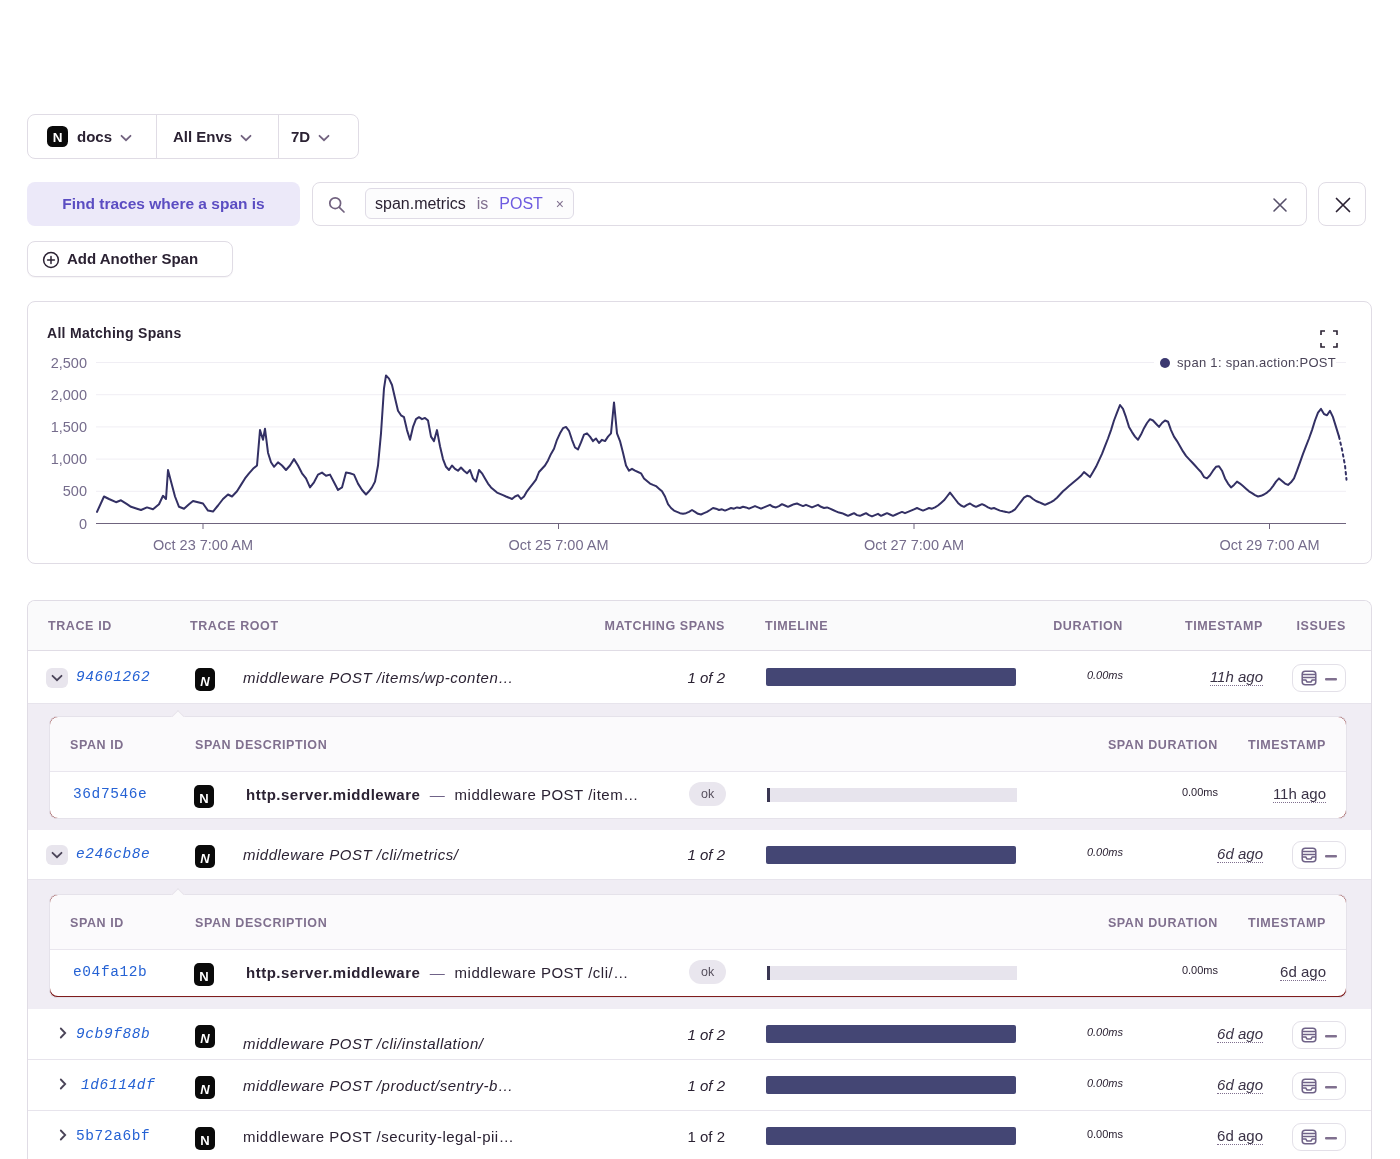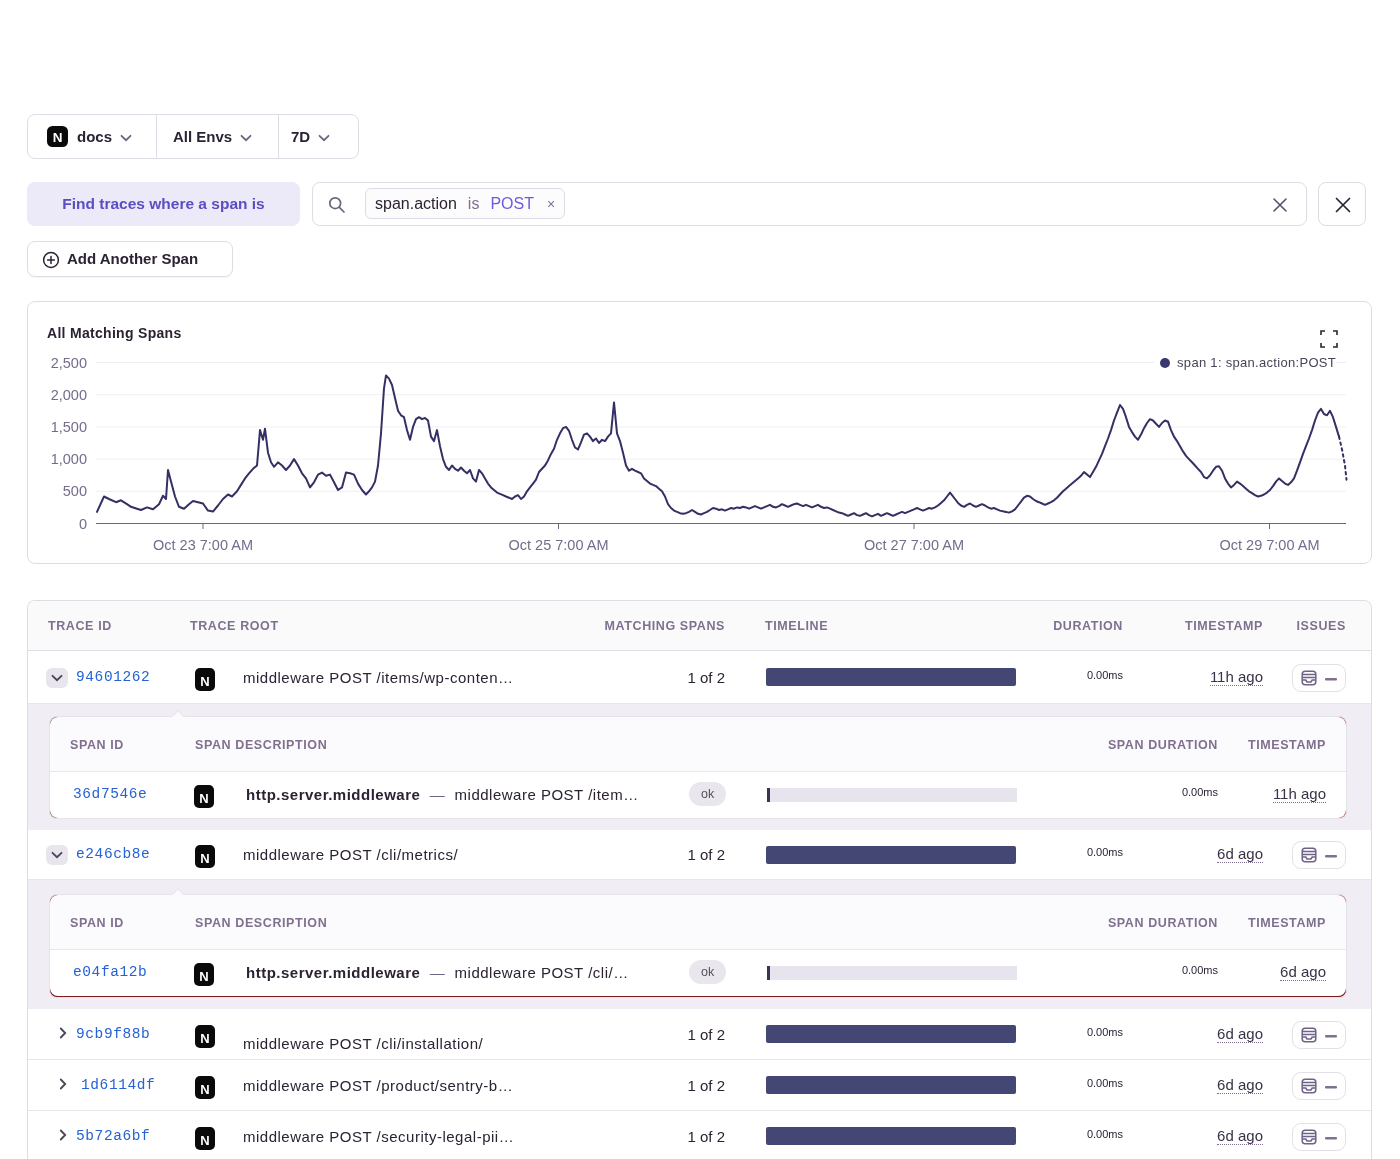--- a/index.html
+++ b/index.html
@@ -31,21 +31,21 @@
 #chartp { position:absolute; left:27px; top:301px; width:1345px; height:263px; border:1px solid #e0dce5; border-radius:8px; background:#fff; }
 #chartp h2 { position:absolute; left:19px; top:23px; font-size:14px; font-weight:bold; letter-spacing:0.3px; color:#2b2233; }
 #legend { position:absolute; right:35px; top:53px; font-size:13px; letter-spacing:0.3px; color:#4a4458; background:#fff; padding-left:6px; z-index:3; }
 #legend i { display:inline-block; width:10px; height:10px; border-radius:50%; background:#3b3870; margin-right:7px; position:relative; top:1px; }
 #expand { position:absolute; right:33px; top:28px; }
 
 #tbl { position:absolute; left:27px; top:600px; width:1345px; height:559px; border:1px solid #e0dce5; border-bottom:none; border-top-left-radius:8px; border-top-right-radius:8px; background:#fff; overflow:hidden; }
 .th { position:absolute; font-size:12.5px; font-weight:bold; color:#80708f; letter-spacing:0.6px; }
 #thead { position:absolute; left:0; top:0; width:1343px; height:50px; background:#fafafb; border-bottom:1px solid #e0dce5; }
 .row { position:absolute; left:0; width:1343px; background:#fff; }
-.rowb { border-bottom:1px solid #e7e4ec; }
+.rowb { border-bottom:1px solid #e7e4ec;font-style:italic; }
 .gray { position:absolute; left:0; width:1343px; background:#f0edf4; }
 .link { color:#2562d4; font-size:14.5px; font-family:"Liberation Mono",monospace; letter-spacing:0.6px; }
 .nicon { position:absolute; width:20px; height:20px; background:#0a0a0a; border-radius:5px; color:#fff; text-align:center; }
 .nicon svg { display:block; margin:3px auto 0; }
 .root { position:absolute; left:215px; font-size:15px; color:#2b2233; letter-spacing:0.5px; }
 .bar { position:absolute; left:738px; width:250px; height:18px; background:#444674; border-radius:2px; }
 .dur { position:absolute; font-size:11px; }
 .tsx { position:absolute; font-size:15px; color:#3a3246; border-bottom:1px dotted #80708f; }
 .chevbtn { position:absolute; left:18px; width:22px; height:20px; background:#e8e5ed; border-radius:6px; }
 .chevbtn svg, .chevr svg { display:block; margin:0 auto; }
@@ -81,21 +81,21 @@
           <path d="M1.5 1.8 L6 6.2 L10.5 1.8"></path>
         </svg></div>
   </div>
 
   <div id="findlbl">Find traces where a span is</div>
   <div id="search">
     <svg class="abs" style="left:14px;top:12px" width="20" height="20" viewBox="0 0 20 20" fill="none" stroke="#71627f" stroke-width="1.7">
         <circle cx="8.2" cy="8.2" r="5.4"></circle>
         <path d="M12.3 12.3 L17 17" stroke-linecap="round"></path>
       </svg>
-    <div id="token"><span style="color:#2b2233">span.action</span><span style="color:#80708f;margin:0 11px">is</span><span style="color:#6d5ae0">POST</span><span style="color:#80708f;margin-left:13px;font-size:14px">×</span></div>
+    <div id="token"><span style="color:#2b2233">span.metrics</span><span style="color:#80708f;margin:0 11px">is</span><span style="color:#6d5ae0">POST</span><span style="color:#80708f;margin-left:13px;font-size:14px">×</span></div>
     <svg id="clearx" width="20" height="20" viewBox="0 0 20 20" fill="none" stroke="#57506a" stroke-width="1.6" stroke-linecap="round">
         <path d="M4 4 L16 16 M16 4 L4 16"></path>
       </svg>
   </div>
   <div id="bigx">
       <svg class="abs" style="left:14px;top:12px" width="20" height="20" viewBox="0 0 20 20" fill="none" stroke="#2b2233" stroke-width="1.7" stroke-linecap="round">
         <path d="M3.5 3.5 L16.5 16.5 M16.5 3.5 L3.5 16.5"></path>
       </svg>
     </div>
   <div id="addspan">

